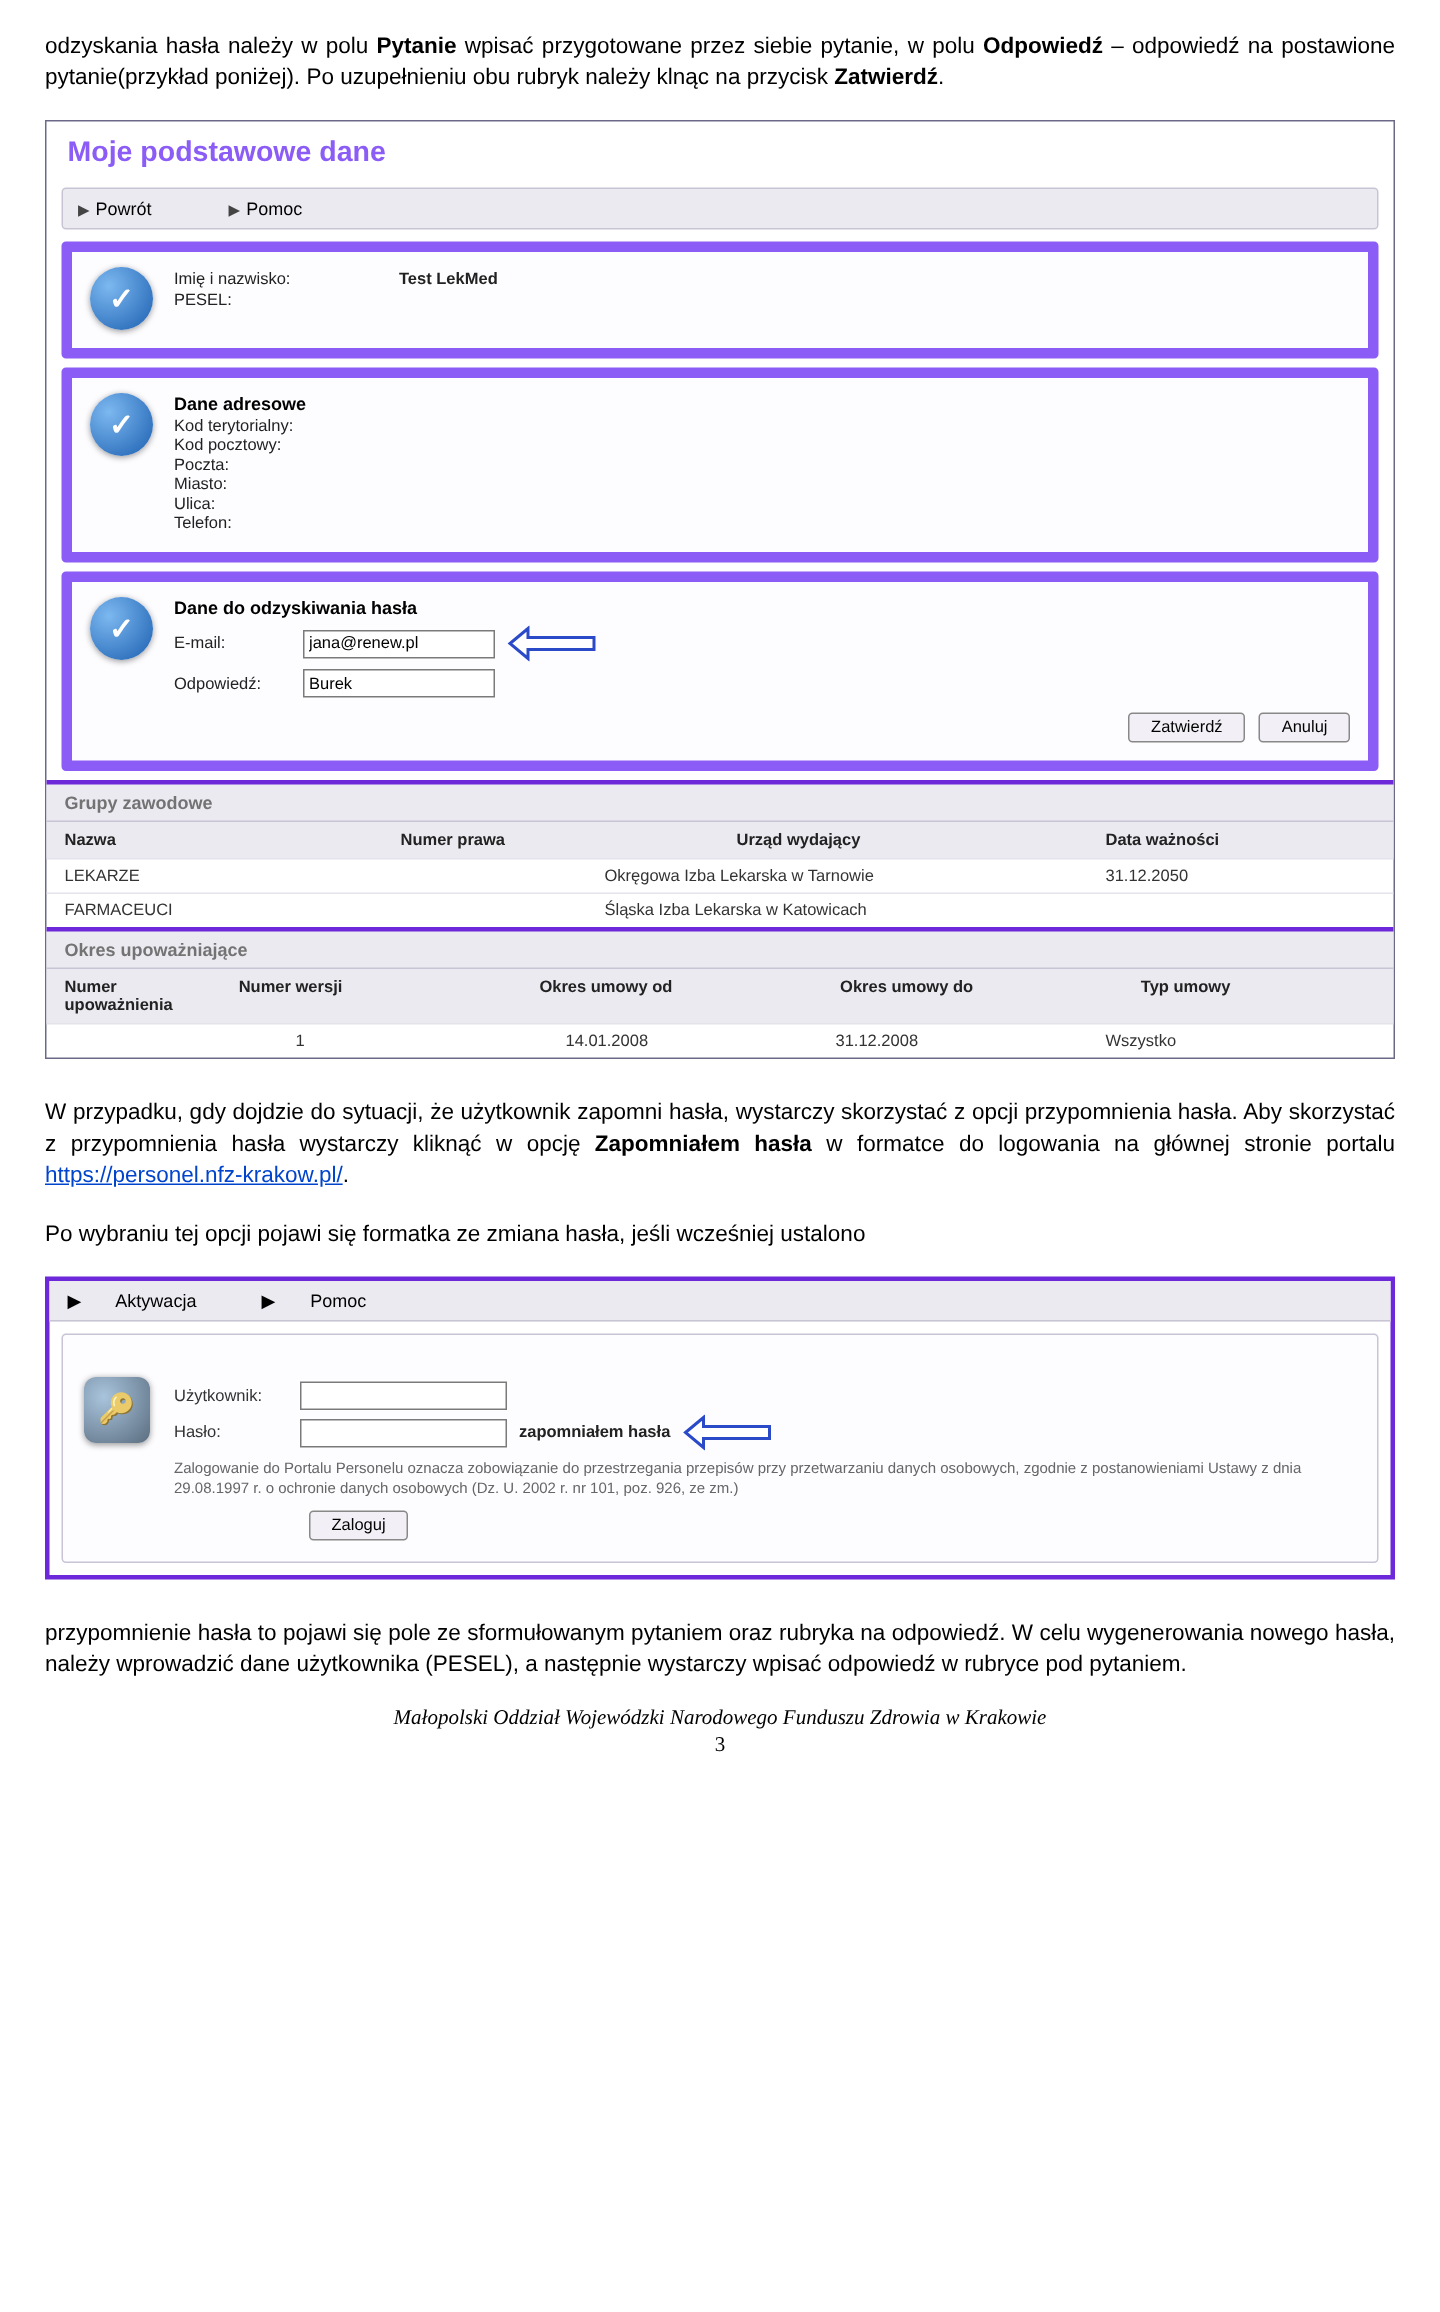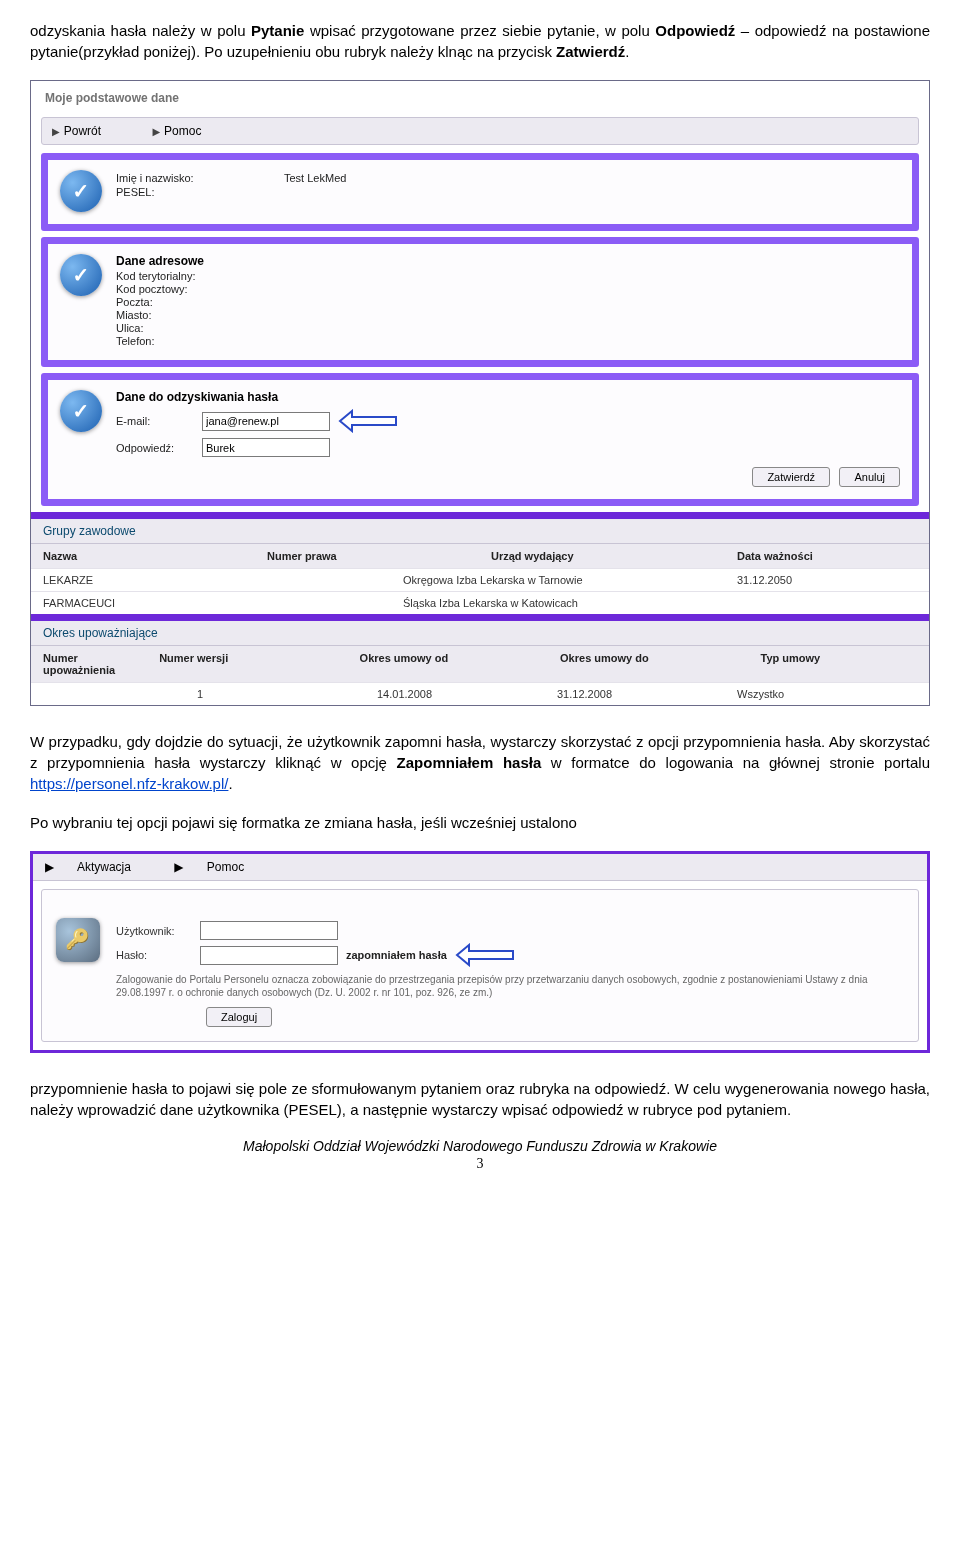--- a/index.html
+++ b/index.html
@@ -17,23 +17,23 @@
     text-align: justify;
     margin-bottom: 18px;
   }
   .doc-text b { font-weight: bold; }
   .ui-panel {
     border: 1px solid #6a6a88;
     background: #fff;
     margin-bottom: 25px;
   }
   .panel-title {
-    font-size: 12px;
+    font-size: 19px;
     font-weight: bold;
-    color: #737373;
+    color: #8b5cf6;
     padding: 10px 14px 6px;
   }
   .toolbar {
     background: #eceaf1;
     border: 1px solid #c8c4d4;
     margin: 6px 10px 8px;
     padding: 6px 10px;
     font-size: 12px;
     color: #000;
     border-radius: 3px;
@@ -98,25 +98,25 @@
     border:1px solid #888;
     background:#f2f0f6;
     font-size:11px;
     padding:3px 14px;
     border-radius:3px;
     margin-left:6px;
     cursor:pointer;
   }
   .section-label {
     background:#eceaf1;
-    border-top:7px solid #6d28d9;
+    border-top:3px solid #6d28d9;
     border-bottom:1px solid #c8c4d4;
     padding:5px 12px;
-    font-weight:normal;
-    color:#0c4a6e;
+    font-weight:bold;
+    color:#737373;
     font-size:12px;
   }
   .tbl-head {
     background:#eceaf1;
     display:flex;
     font-size:11px;
     font-weight:bold;
     padding:6px 12px;
     color:#222;
     gap:44px;
@@ -169,21 +169,21 @@
     filter: grayscale(40%);
   }
   .login-fields { font-size:11px; color:#333; flex:1; }
   .login-row{ display:flex; align-items:center; margin:3px 0; }
   .login-row .lbl{ width:84px; }
   .legal { font-size:10px; color:#666; margin-top:6px; line-height:1.3; }
   .forgot { font-weight:bold; color:#222; margin-left:8px; }
   .footer {
     text-align:center;
     font-style:italic;
-    font-family: Liberation Sans, sans-serif;
+    font-family: Liberation Serif, serif;
     font-size:14px;
     margin-top:14px;
   }
   .pagenum { text-align:center; font-family:"Times New Roman",serif; font-size:14px; margin-top:2px; }
   a.link { color:#0044cc; text-decoration:underline; }
   .name-val { display:flex; font-size:11px; margin:2px 0; }
   .name-val .nlbl{ width:100px; }
 </style>
 </head>
 <body>
@@ -197,21 +197,21 @@
   <div class="toolbar">
     <span><span class="tri">▶</span><span>Powrót</span></span>
     <span><span class="tri">▶</span><span>Pomoc</span></span>
   </div>
 
   <div class="card">
     <div class="card-icon"></div>
     <div class="card-content">
       <div class="name-val">
         <div class="nlbl">Imię i nazwisko:</div>
-        <div style="font-weight:normal;margin-left:68px">Test LekMed</div>
+        <div style="font-weight:bold;margin-left:50px">Test LekMed</div>
       </div>
       <div class="name-val">
         <div class="nlbl">PESEL:</div>
       </div>
     </div>
   </div>
 
   <div class="card">
     <div class="card-icon"></div>
     <div class="card-content">

